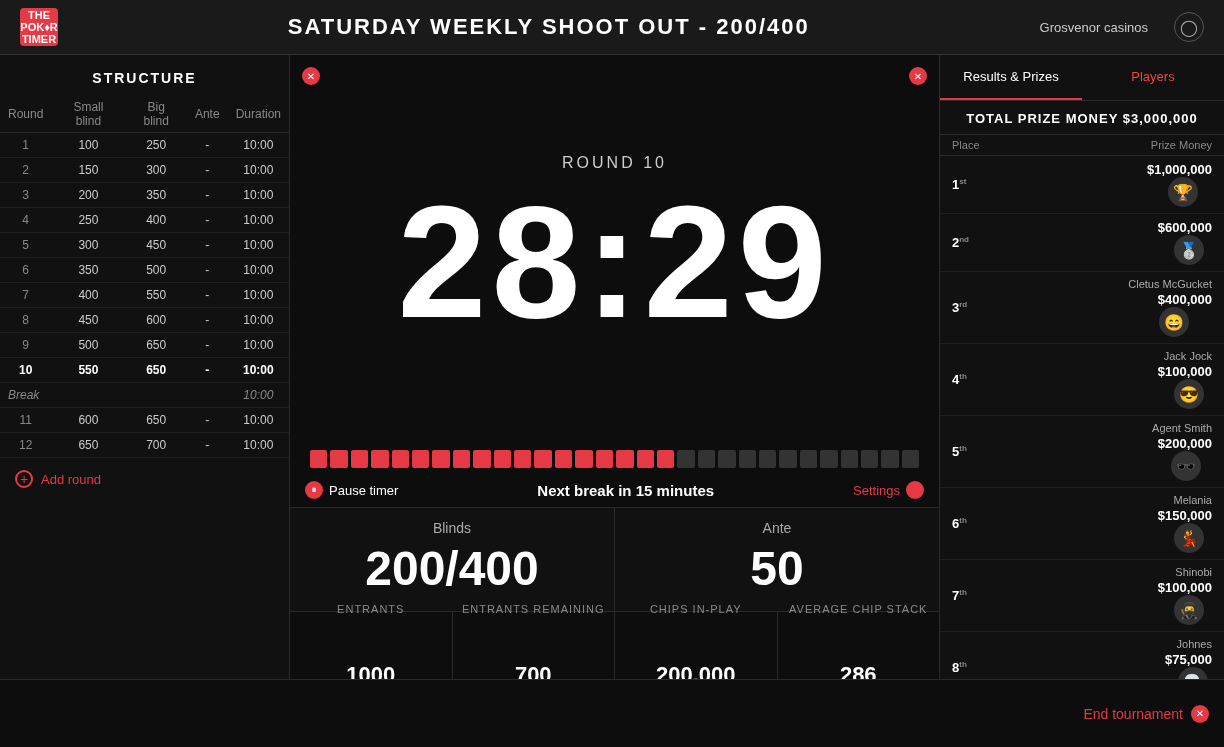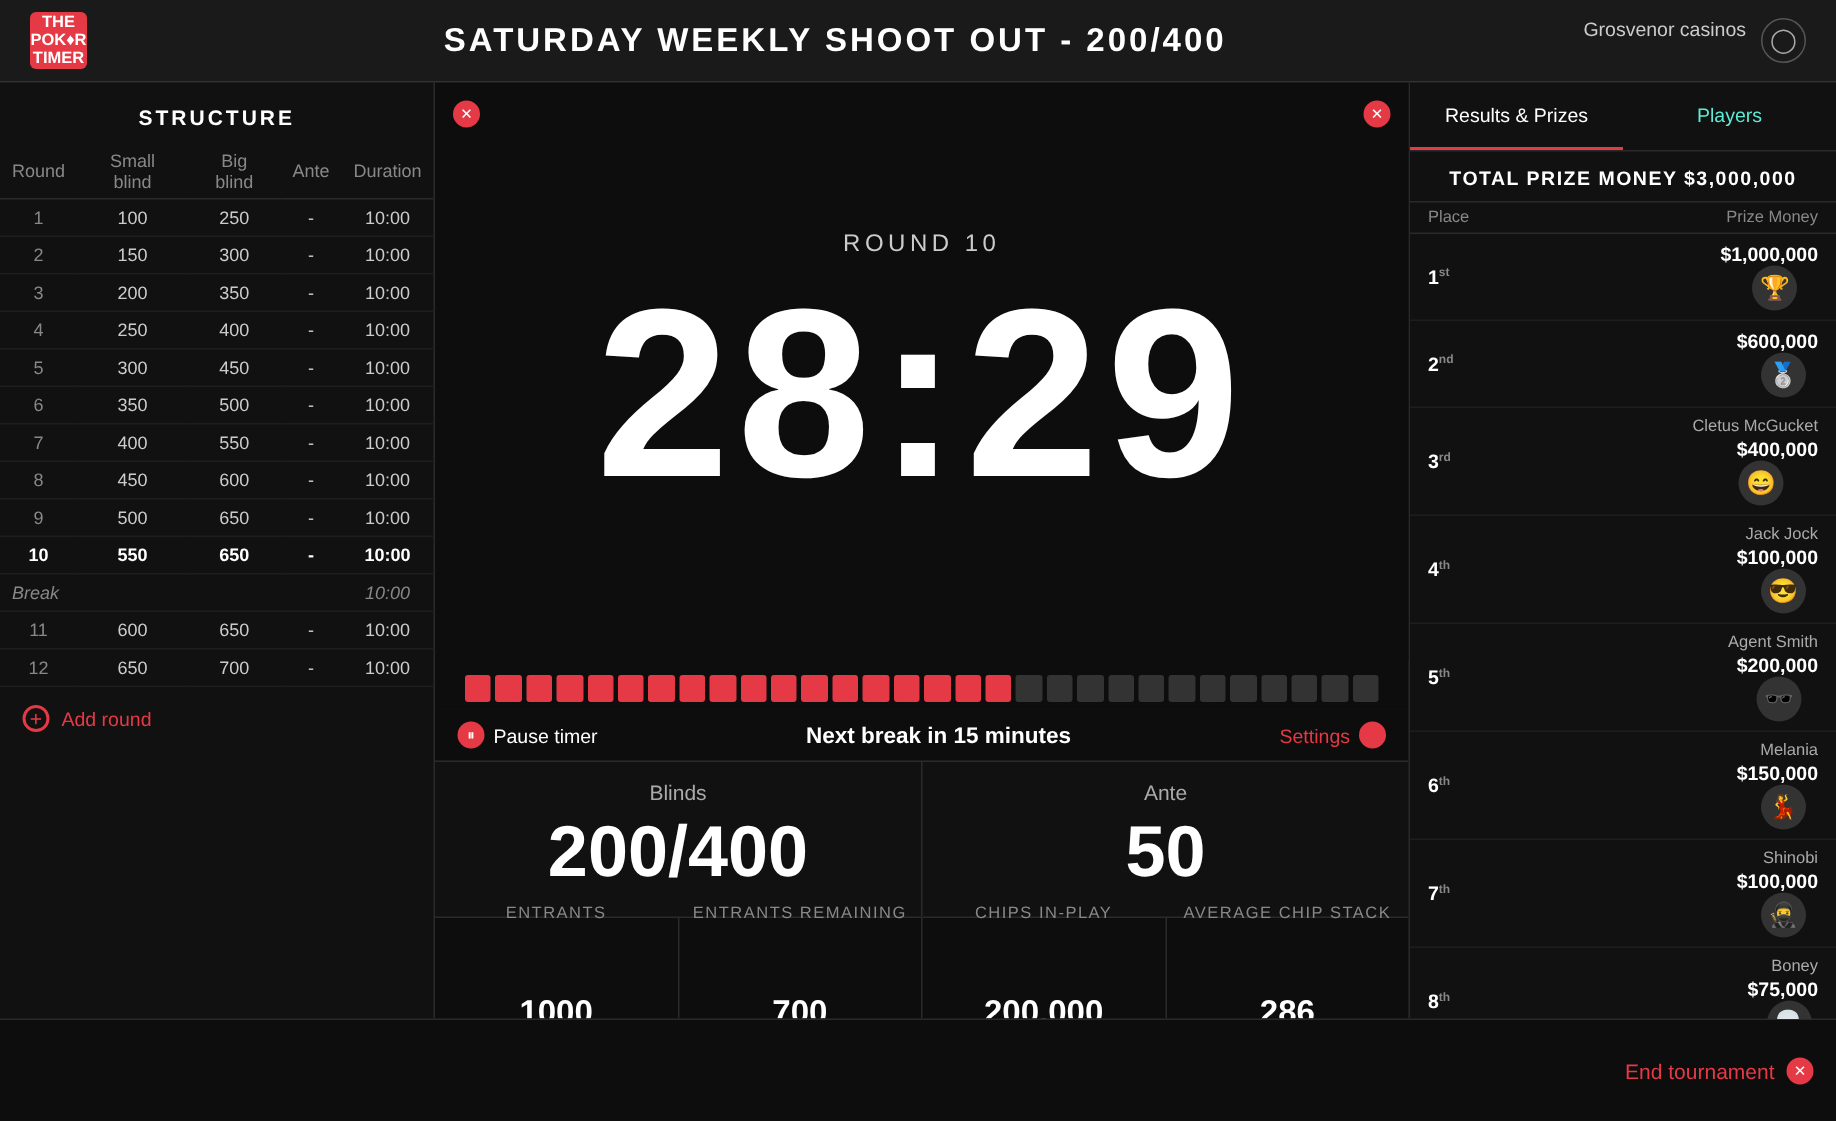--- a/index.html
+++ b/index.html
@@ -46,22 +46,22 @@
     }
     .header-title {
       font-size: 22px;
       font-weight: 700;
       letter-spacing: 2px;
       color: #fff;
       text-transform: uppercase;
     }
     .header-right {
       display: flex;
-      align-items: flex-start;
-      gap: 10px;
+      align-items: center;
+      gap: 26px;
     }
     .header-user {
       font-size: 13px;
       color: #ccc;
     }
     .user-avatar {
       width: 30px;
       height: 30px;
       border-radius: 50%;
       border: 1px solid #555;
@@ -341,21 +341,21 @@
     .right-tabs {
       display: flex;
       border-bottom: 1px solid #2a2a2a;
       flex-shrink: 0;
     }
     .right-tab {
       flex: 1;
       padding: 14px 10px;
       text-align: center;
       font-size: 13px;
-      color: #5eead4;
+      color: #ef4444;
       cursor: pointer;
       background: none;
       border: none;
       border-bottom: 2px solid transparent;
     }
     .right-tab.active {
       color: #fff;
       border-bottom: 2px solid #e63946;
     }
     .prize-total {
@@ -754,21 +754,21 @@
       </div>
       <div class="prize-avatar" style="font-size:16px;">🥷</div>
     </div>
   </div>
         <div class="prize-row">
     <div class="prize-place">
       8<sup>th</sup>
     </div>
     <div class="prize-right">
       <div class="prize-info">
-        <span class="prize-player">Boney</span>
+        <span class="prize-player">Johnes</span>
         <span class="prize-amount">$75,000</span>
       </div>
       <div class="prize-avatar" style="font-size:16px;">💀</div>
     </div>
   </div>
       </div>
   </div>
 
 </div>
 

